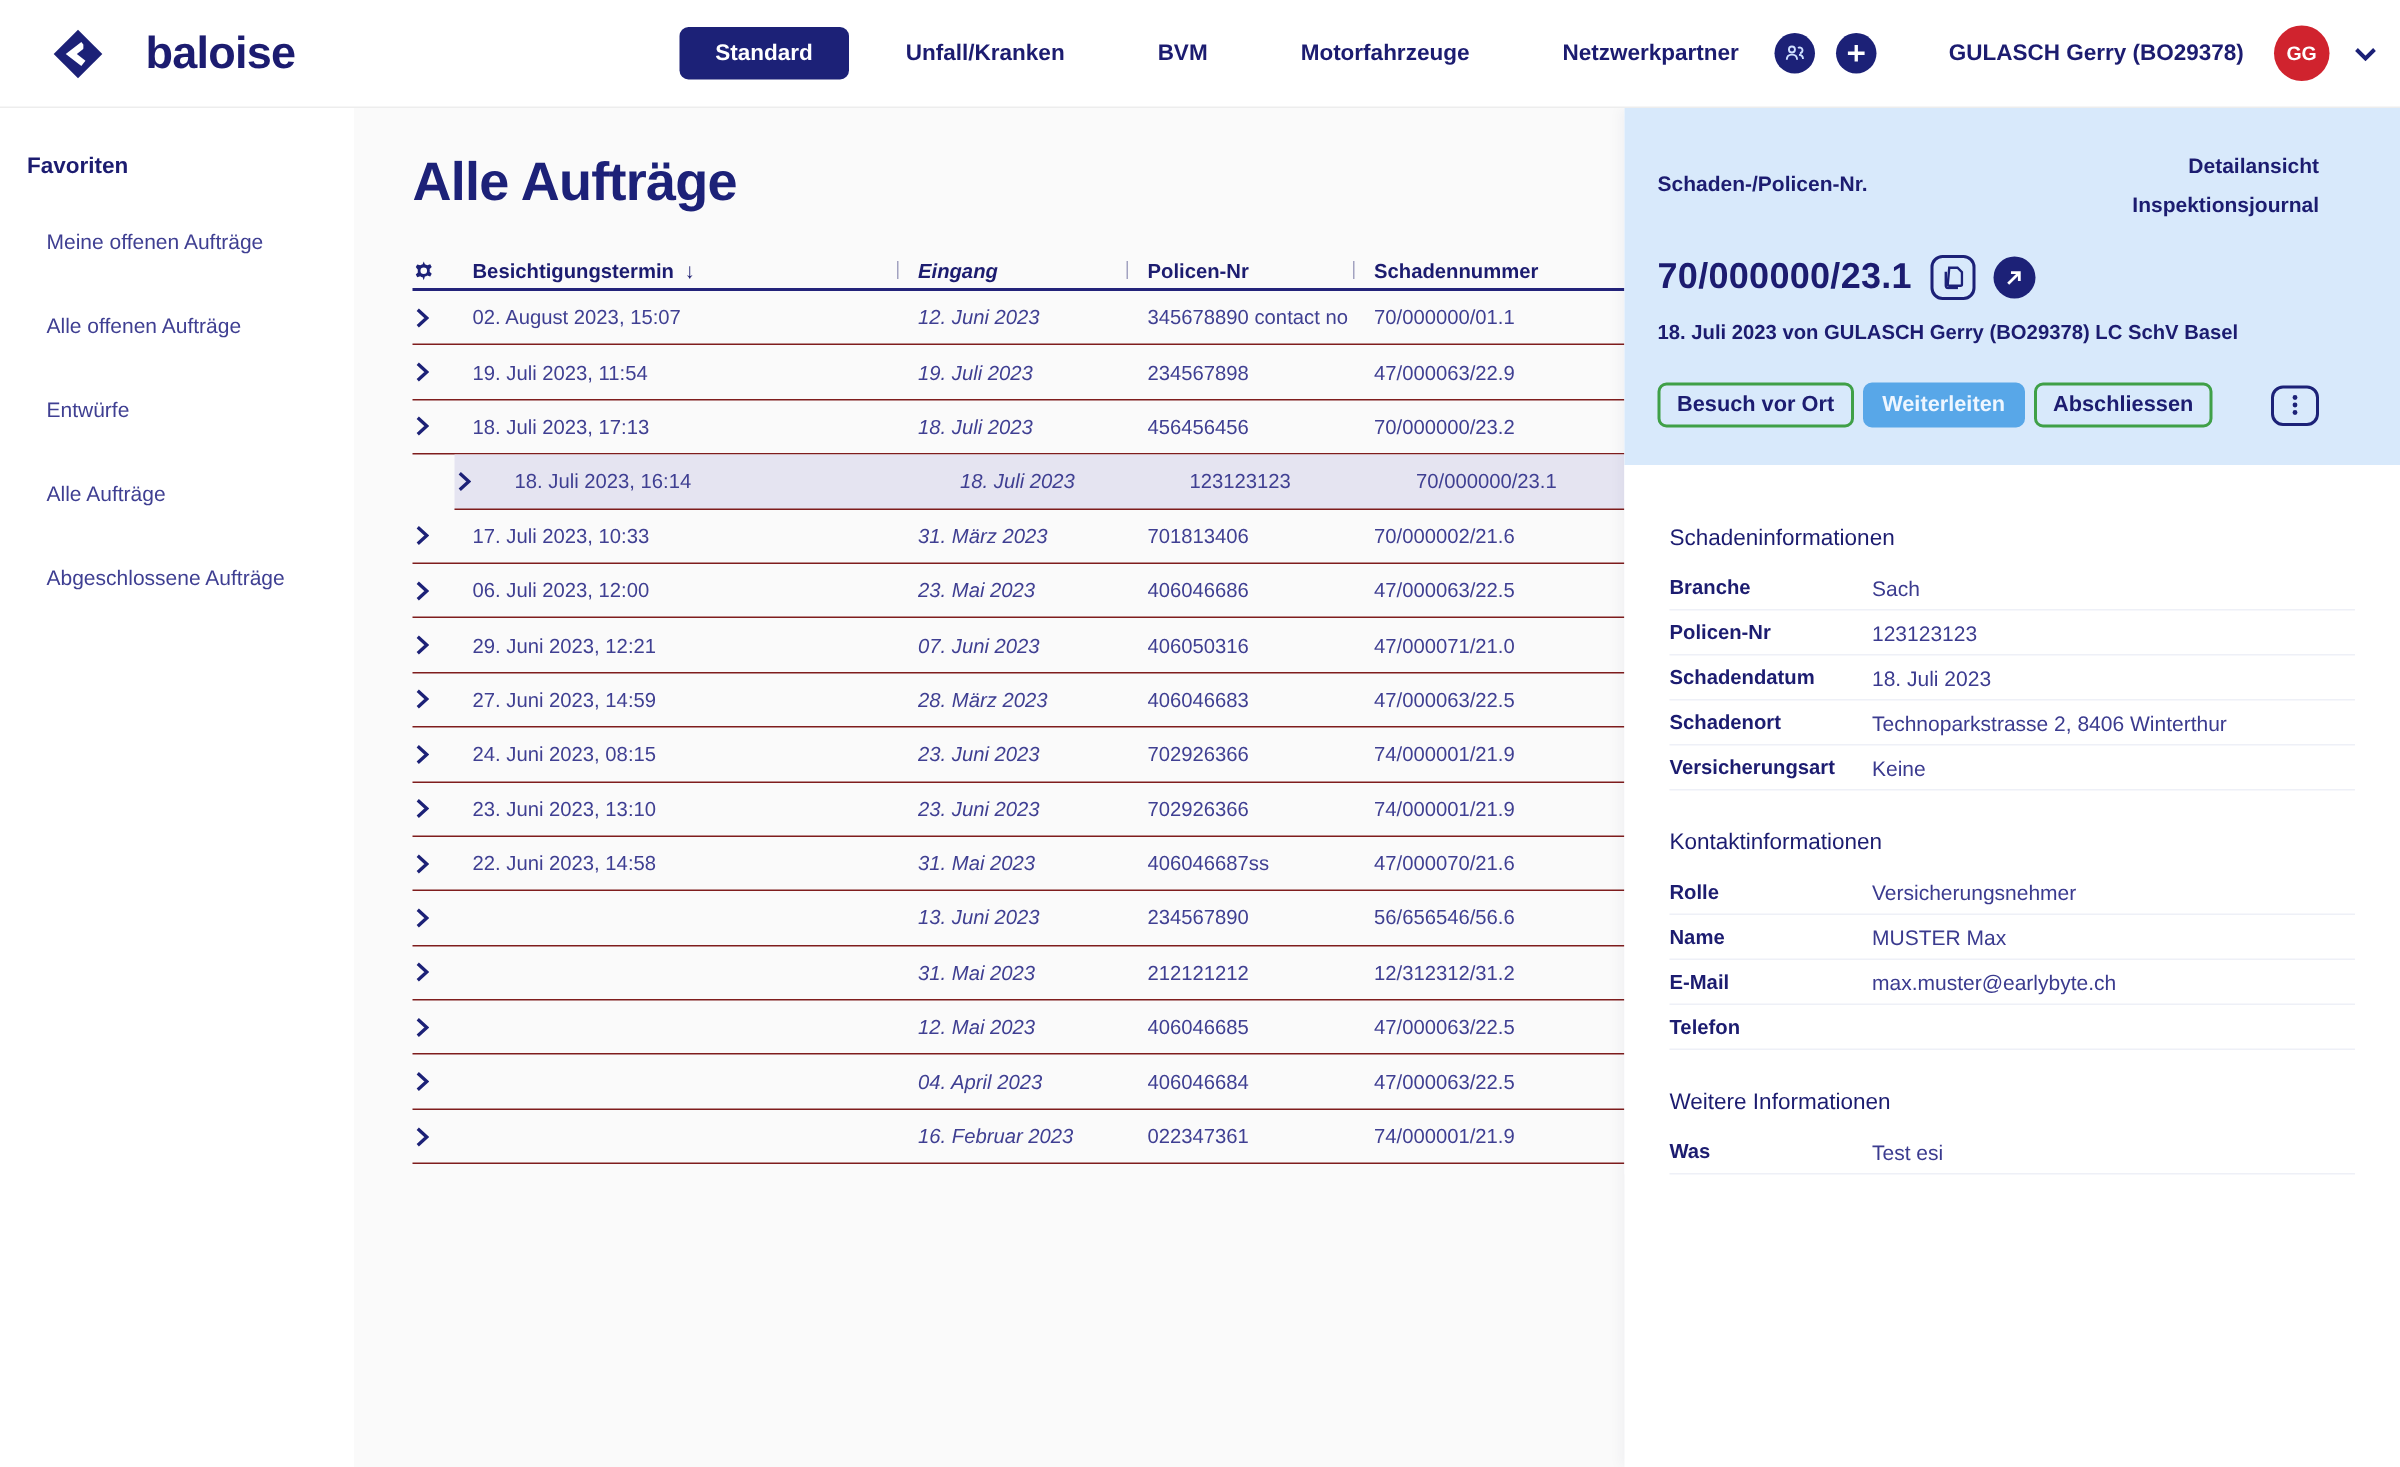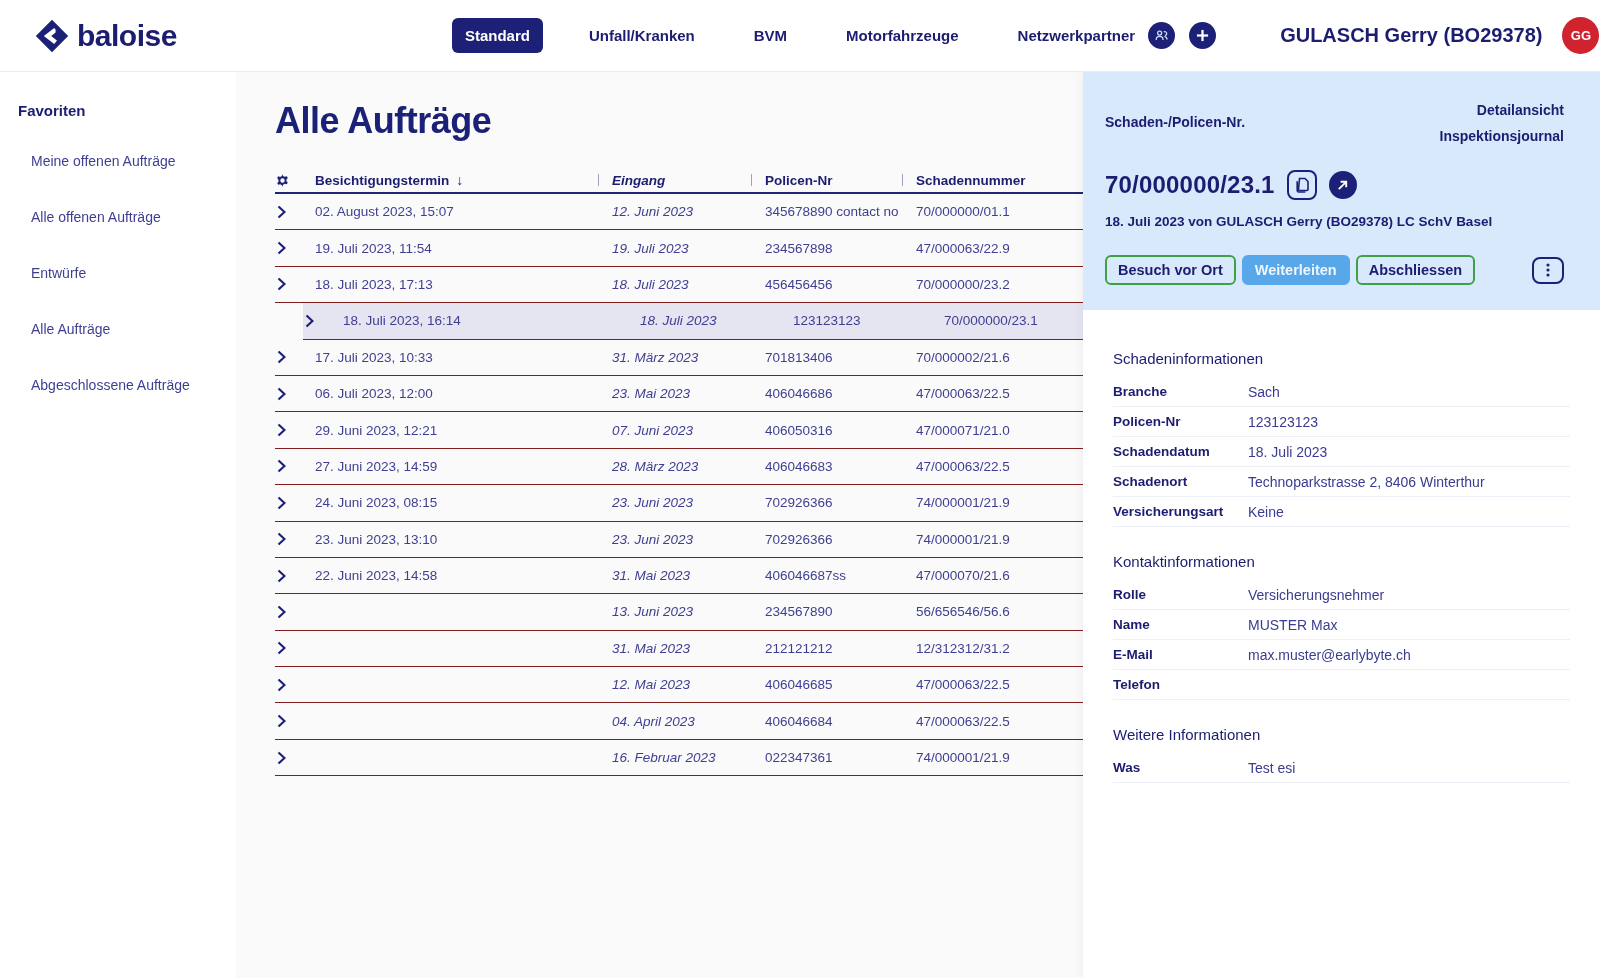--- a/index.html
+++ b/index.html
@@ -10,33 +10,33 @@
     color:#1c1c70;
     overflow:hidden;
     position:relative;
   }
   
   .appbar {
     height:72px; background:#ffffff; border-bottom:1px solid #ededed;
     display:flex; align-items:center; padding:0 34px; position:relative; z-index:5;
   }
   .logo { display:flex; align-items:center; gap:7px; cursor:pointer; }
-  .logo-word { font-size:30px; font-weight:800; color:#1c1c70; letter-spacing:-0.5px; }
+  .logo-word { font-size:30px; font-weight:800; color:#1c1c70; letter-spacing:-0.5px;margin-left:20px; }
   .nav { display:flex; align-items:center; gap:14px; margin-left:256px; }
   .nav-item {
-    font-size:15px; font-weight:600; color:#1c1c70; padding:9px 13px;
-    border-radius:6px; cursor:pointer; white-space:nowrap;margin-left:19px;
+    font-size:15px; font-weight:600; color:#1c1c70; padding:9px 24px;
+    border-radius:6px; cursor:pointer; white-space:nowrap;
   }
   .nav-item.active { background:#1c2177; color:#ffffff; }
   .appbar-right { margin-left:auto; display:flex; align-items:center; gap:14px; }
   .circle-btn {
     width:27px; height:27px; border-radius:50%; background:#1c2177; color:#fff;
     display:flex; align-items:center; justify-content:center; cursor:pointer; flex:0 0 auto;
   }
-  .user-name { font-size:20px; font-weight:700; color:#1c1c70; margin-left:50px; white-space:nowrap; }
+  .user-name { font-size:15px; font-weight:700; color:#1c1c70; margin-left:34px; white-space:nowrap; }
   .avatar {
     width:37px; height:37px; border-radius:50%; background:#d0232e; color:#fff;
     font-size:13px; font-weight:700; display:flex; align-items:center; justify-content:center;
     margin-left:6px; cursor:pointer;
   }
   .user-caret { margin-left:2px; cursor:pointer; display:flex; align-items:center; }
 
   
   .content { display:flex; height:906px; }
   .sidebar { width:236px; background:#ffffff; padding:30px 0 0 18px; flex:0 0 auto; }
@@ -66,21 +66,21 @@
   }
   .trow.selected { background:#e5e4f1;margin-left:28px; }
   .rowchev { display:flex; align-items:center; padding-left:2px; }
   .td { white-space:nowrap; overflow:hidden; }
 
   
   .panel {
     position:absolute; top:72px; right:0; width:517px; height:906px;
     background:#ffffff; z-index:4; box-shadow:-3px 0 8px rgba(20,20,80,0.04);
   }
-  .panel-hero { background:#d8e9fb; padding:30px 36px 0 22px; height:238px; }
+  .panel-hero { background:#d8e9fb; padding:30px 54px 0 22px; height:238px; }
   .hero-top { display:flex; justify-content:space-between; align-items:flex-start; }
   .hero-label { font-size:14px; font-weight:700; margin-top:12px; }
   .hero-links { display:flex; flex-direction:column; align-items:flex-end; gap:10px; }
   .hero-link { font-size:14px; font-weight:700; color:#1c1c70; cursor:pointer; white-space:nowrap; }
   .claim-row { display:flex; align-items:center; gap:12px; margin-top:26px; }
   .claim-number { font-size:24px; font-weight:800; letter-spacing:0.2px; }
   .copy-btn {
     width:30px; height:30px; border:2px solid #1c2177; border-radius:8px; background:transparent;
     display:flex; align-items:center; justify-content:center; cursor:pointer;
   }

